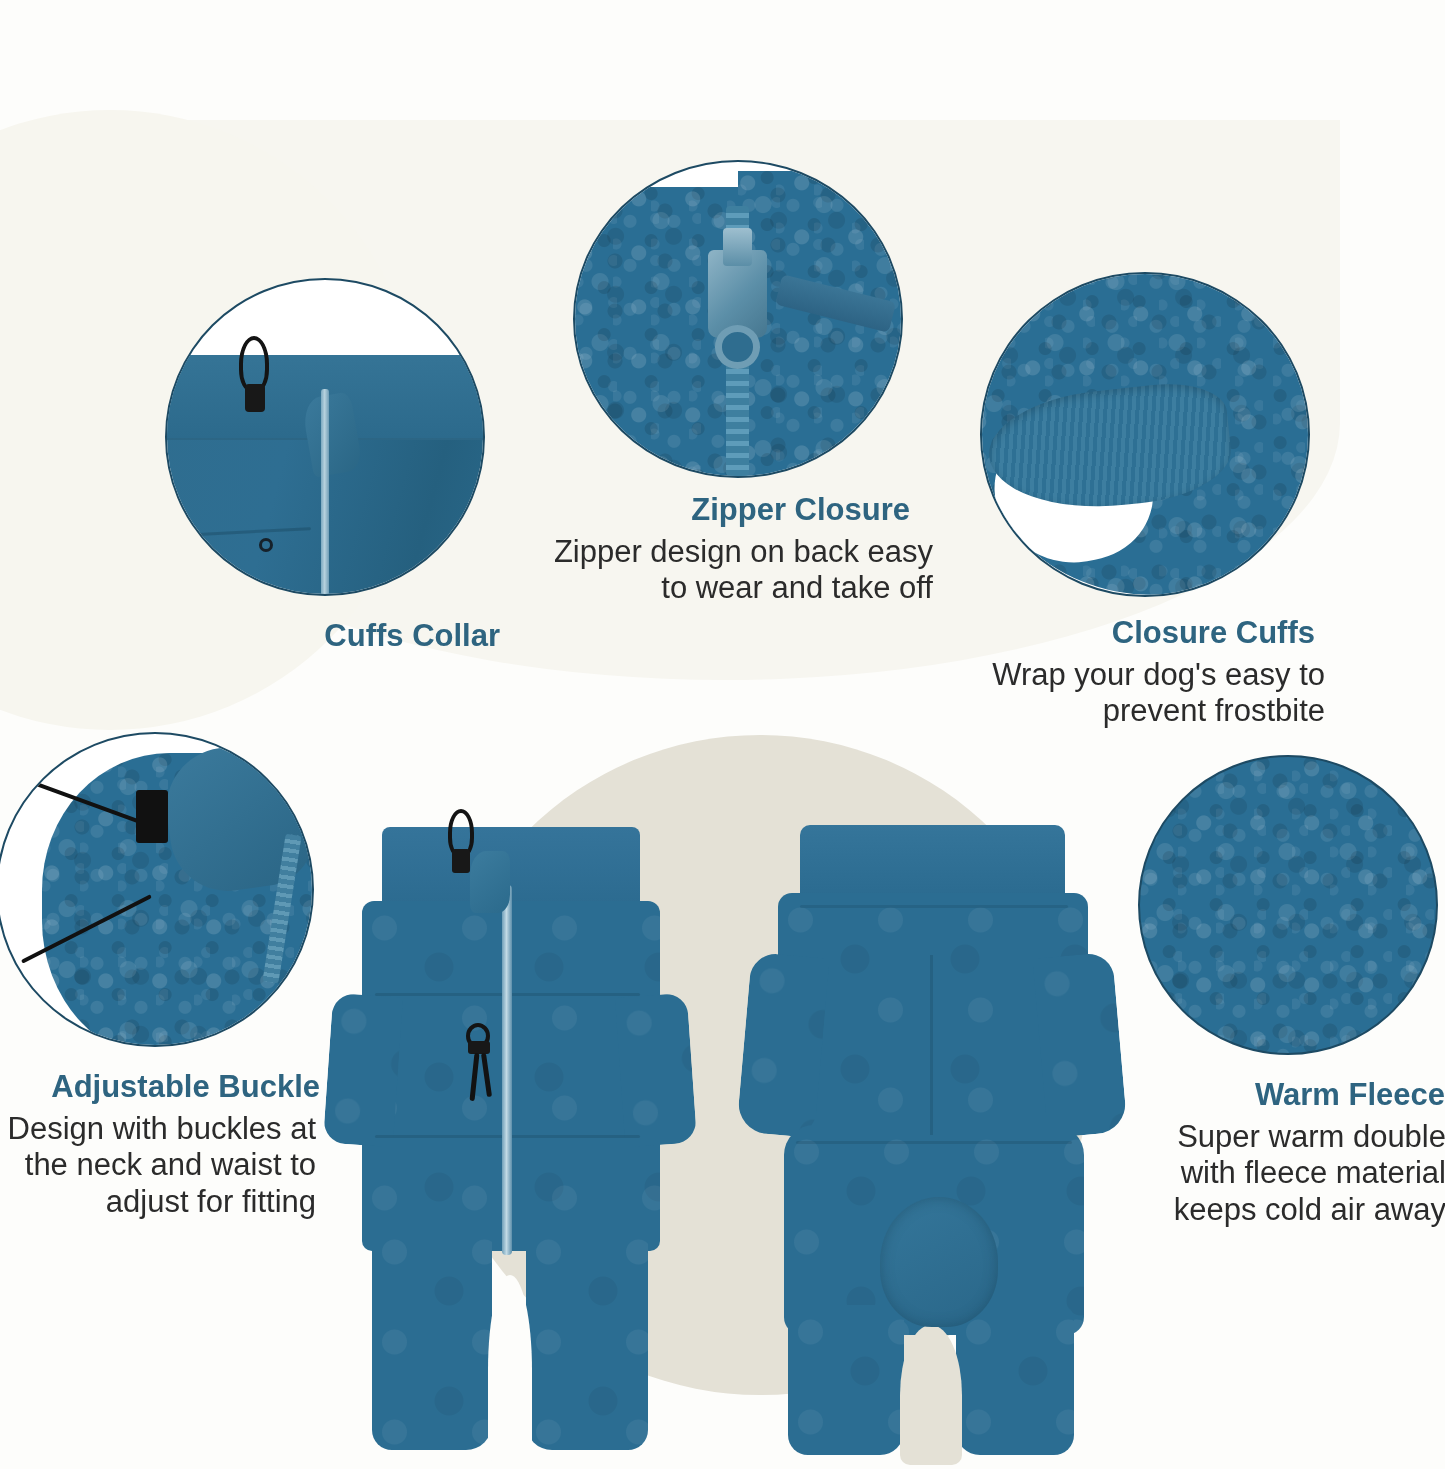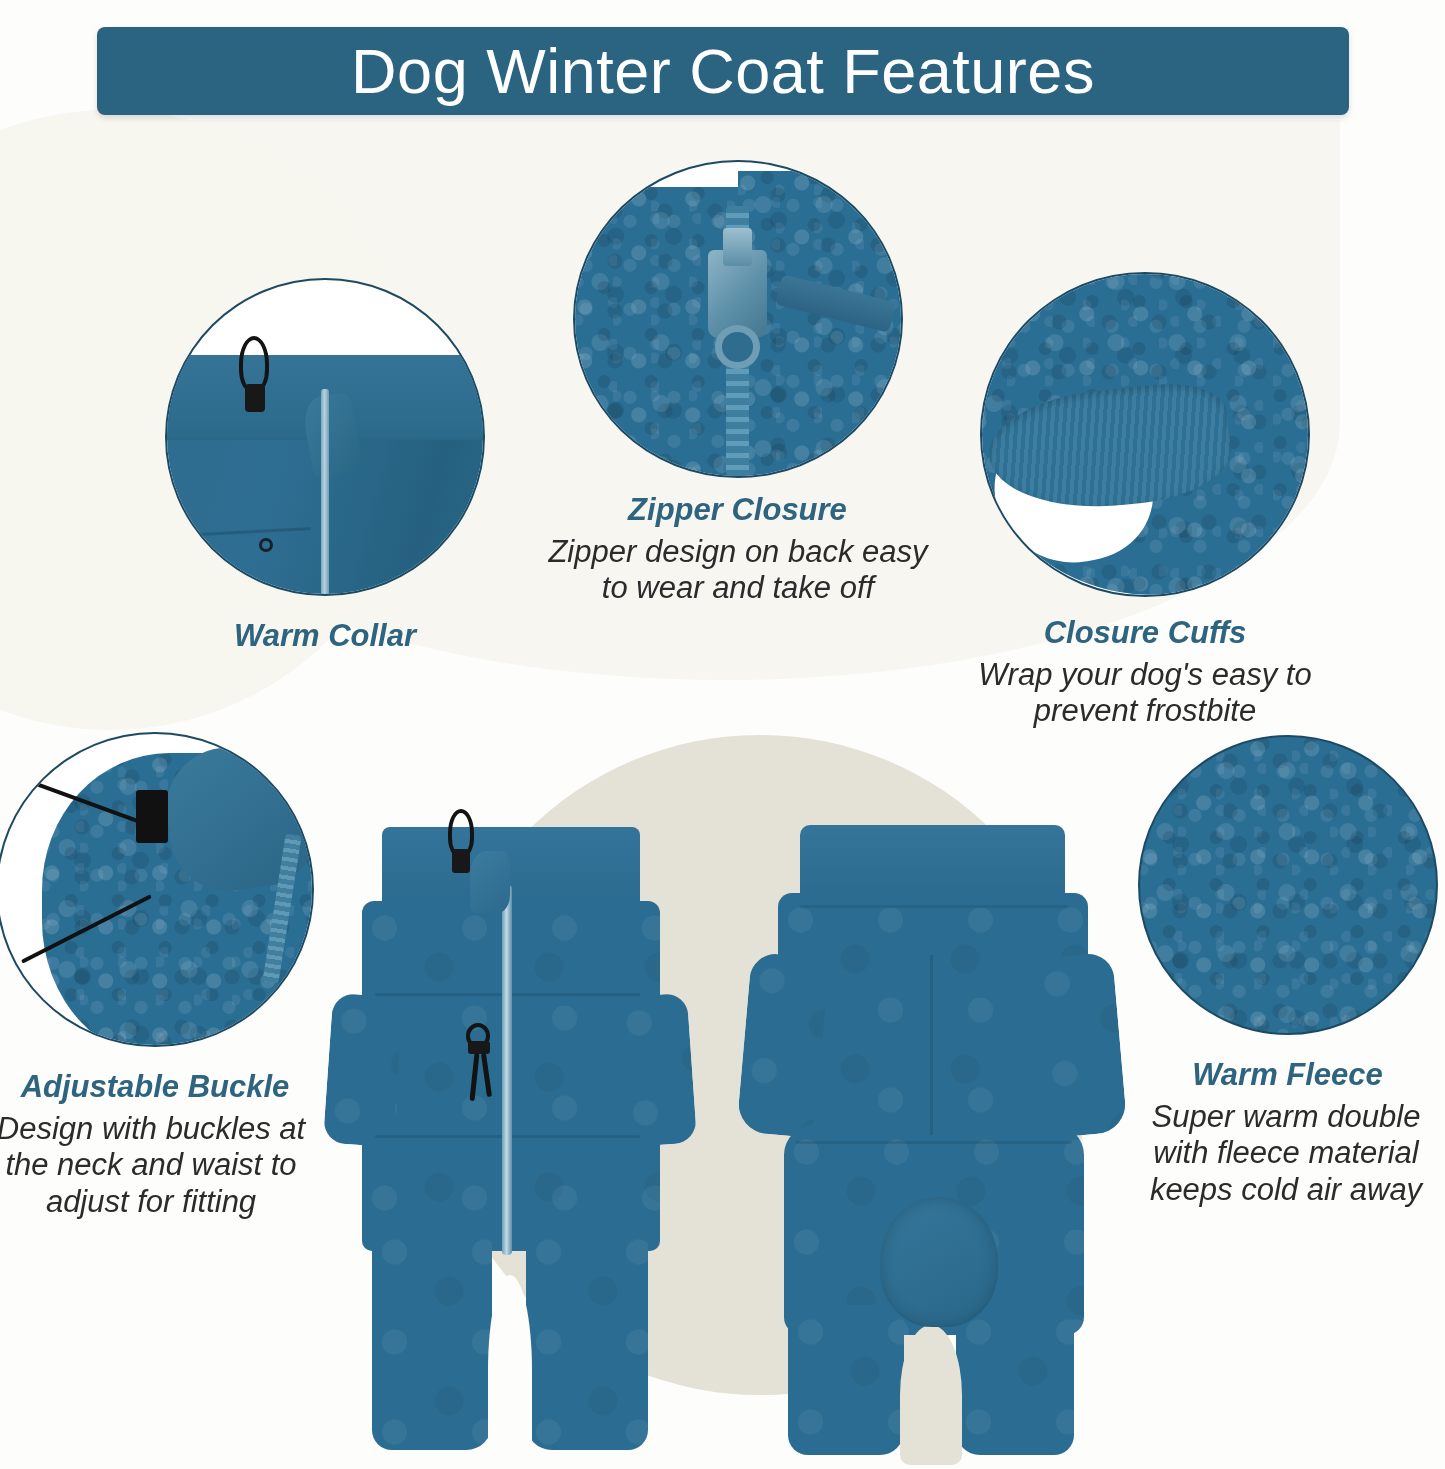--- a/index.html
+++ b/index.html
@@ -48,21 +48,21 @@
     color: #ffffff;
     font-size: 63px;
     font-weight: 400;
     letter-spacing: 0.5px;
     line-height: 1;
     white-space: nowrap;
   }
 
   
   .feature { position: absolute; z-index: 4; }
-  .feature-caption { text-align: center; width: 100%; font-style: italic; }
+  .feature-caption { text-align: right; width: 100%; }
   .feature-title {
     color: #2e6480;
     font-weight: bold;
     font-size: 31px;
     line-height: 1.15;
     margin-bottom: 6px;
     white-space: nowrap;
   }
   .feature-desc {
     color: #2b2b2b;
@@ -253,39 +253,36 @@
 </style>
 </head>
 <body>
 
 <div id="root">
 
   <div class="bg-cream-top"></div>
   <div class="bg-cream-left"></div>
   <div class="bg-cream-circle"></div>
 
-  <div class="banner">
-    <div class="banner-title">Dog Winter Coat Features</div>
-  </div>
 
   <div class="feature" style="left:150px; top:278px; width:350px;">
     <div class="photo-ellipse fleece-smooth" style="width:320px; height:318px; margin:0 auto; background:#ffffff;">
       <div class="collar-body fleece-smooth">
         <div class="collar-band"></div>
         <div class="collar-flap"></div>
         <div class="collar-zip"></div>
         <div class="collar-seam"></div>
       </div>
 
       <div class="cord" style="left:72px; top:56px; width:30px; height:56px; border-width:4px; border-radius:50% 50% 40% 40%;"></div>
       <div class="toggle" style="left:78px; top:104px; width:20px; height:28px; border-radius:4px;"></div>
       <div class="toggle" style="left:92px; top:258px; width:14px; height:14px; border-radius:50%; background:transparent; border:3px solid #16212a;"></div>
     </div>
     <div class="feature-caption" style="margin-top:22px;">
-      <div class="feature-title">Warm Collar</div>
+      <div class="feature-title">Cuffs Collar</div>
     </div>
   </div>
 
   <div class="feature" style="left:565px; top:160px; width:345px;">
     <div class="photo-circle" style="width:330px; height:318px; margin:0 auto;">
       <div class="zip-left fleece"></div>
       <div class="zip-right fleece"></div>
       <div class="zip-tape"></div>
       <div class="zip-track"></div>
       <div class="zip-pull-top"></div>
@@ -318,21 +315,21 @@
       <div class="buckle-cord" style="left:18px; top:88px; width:130px; transform:rotate(20deg);"></div>
       <div class="buckle-cord" style="left:8px; top:160px; width:145px; transform:rotate(-27deg);"></div>
       <div class="buckle-lock"></div>
     </div>
     <div class="feature-caption" style="margin-top:22px;">
       <div class="feature-title">Adjustable Buckle</div>
       <div class="feature-desc" style="width:330px; margin-left:-4px;">Design with buckles at the neck and waist to adjust for fitting</div>
     </div>
   </div>
 
-  <div class="feature" style="left:1130px; top:735px; width:315px;">
+  <div class="feature" style="left:1130px; top:755px; width:315px;">
     <div class="photo-ellipse fleece" style="width:300px; height:300px; margin:0 auto;"></div>
     <div class="feature-caption" style="margin-top:22px;">
       <div class="feature-title">Warm Fleece</div>
       <div class="feature-desc" style="width:320px; margin-left:-4px;">Super warm double with fleece material keeps cold air away</div>
     </div>
   </div>
 
   <div class="product" style="left:320px; top:805px; width:390px; height:660px;">
 
     <div class="gmt gmt-soft" style="left:62px; top:22px; width:258px; height:86px; border-radius:8px 8px 4px 4px;

